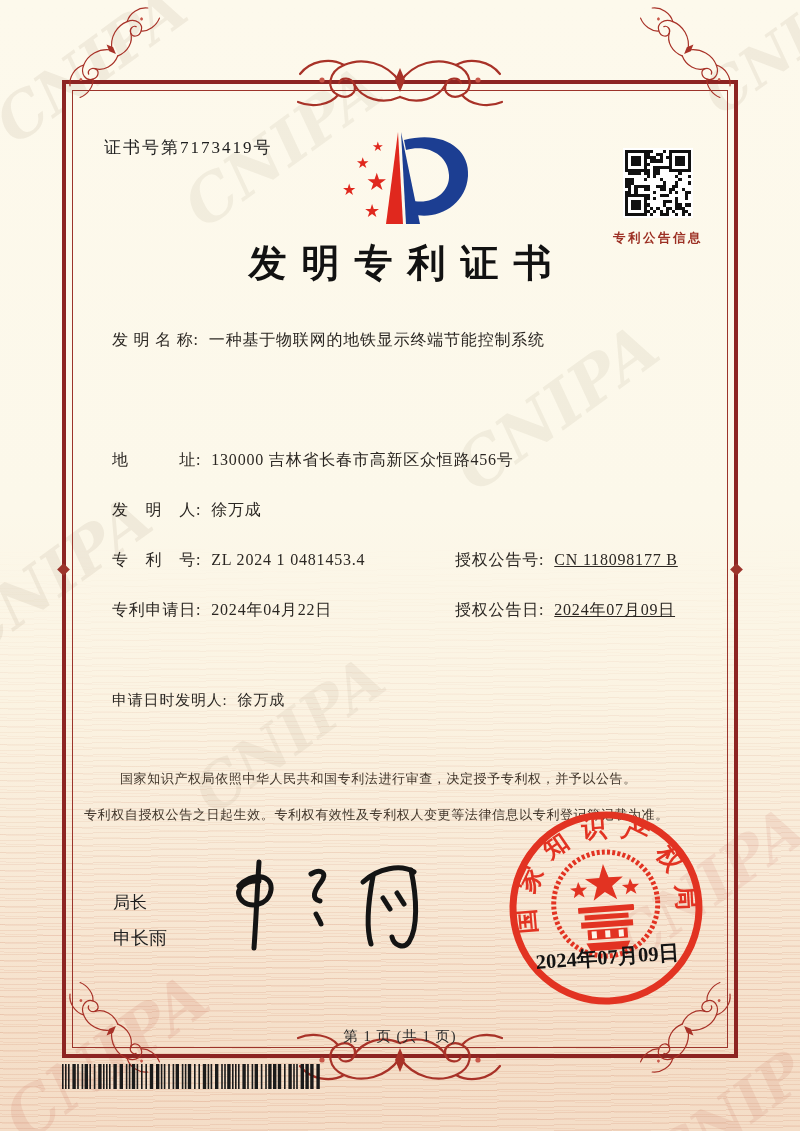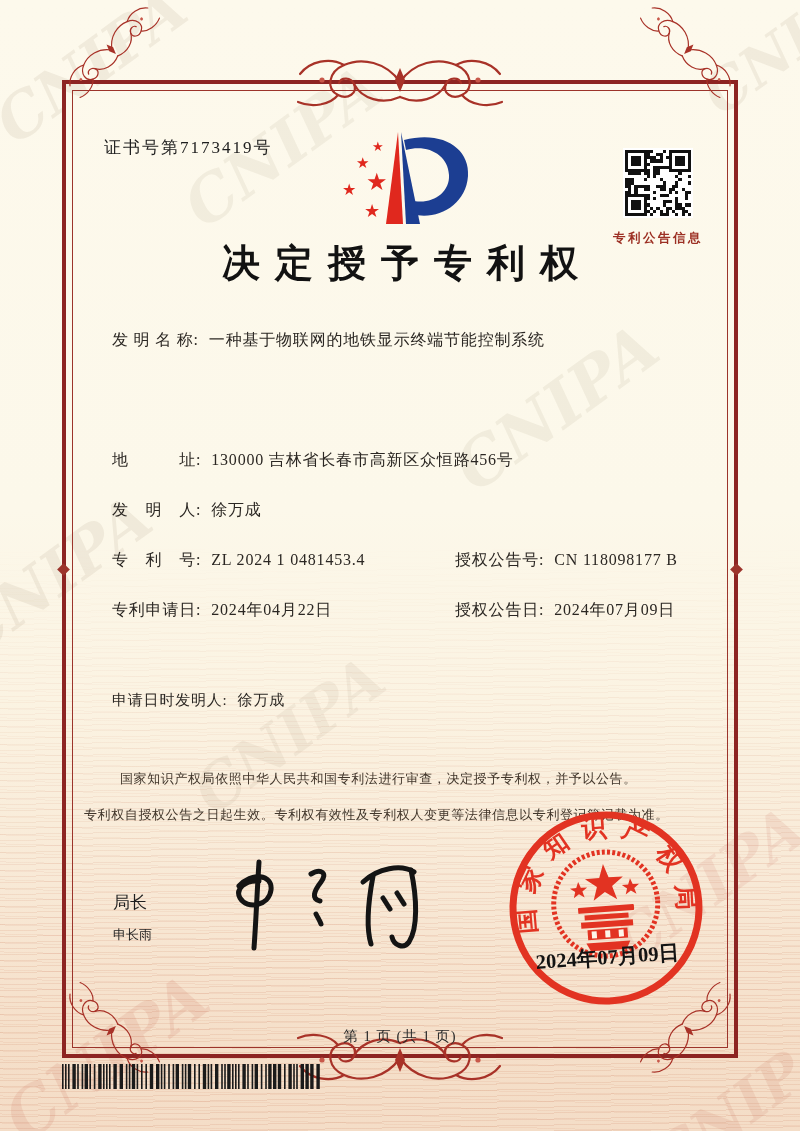--- a/index.html
+++ b/index.html
@@ -31,29 +31,29 @@
   .logo .star{position:absolute;color:#e0281e;line-height:1;}
   .qr-wrap{position:absolute;left:610px;top:140px;width:96px;text-align:center;margin-top:8px;}
   .qr{width:66px;height:66px;margin:0 auto;background:#fff;padding:2px;}
   .qr-label{margin-top:8px;font-size:12.5px;font-weight:700;letter-spacing:2.5px;color:#9c2f23;}
   .title{position:absolute;left:0;top:238px;width:100%;text-align:center;font-size:38px;font-weight:700;
     letter-spacing:15px;color:#121212;text-indent:15px;}
   
   .row{position:absolute;left:112px;width:580px;font-size:16px;color:#2b2723;letter-spacing:.8px;white-space:nowrap;}
   .row .lab{display:inline-block;}
   .row .val{margin-left:10px;}
-  .col2{position:absolute;left:343px;top:0;}
+  .col2{position:absolute;left:343px;top:0;text-decoration:underline;}
   .small{font-size:15px;}
   
   .statement{position:absolute;left:0;width:100%;color:#40352a;font-size:13px;letter-spacing:.6px;}
   .statement .l1{position:absolute;left:120px;top:0;white-space:nowrap;}
   .statement .l2{position:absolute;left:84px;top:36px;white-space:nowrap;}
   
   .sig-title{position:absolute;left:113px;top:891px;font-size:17px;color:#1f1f1f;font-family:"Liberation Sans","DejaVu Sans",sans-serif;}
-  .sig-name{position:absolute;left:113px;top:926px;font-size:13px;color:#1f1f1f;font-family:"Liberation Sans","DejaVu Sans",sans-serif;}
+  .sig-name{position:absolute;left:113px;top:926px;font-size:18px;color:#1f1f1f;font-family:"Liberation Sans","DejaVu Sans",sans-serif;}
   .sig-hand{position:absolute;left:215px;top:848px;}
   
   .seal{position:absolute;left:506px;top:808px;width:200px;height:200px;transform:rotate(-4deg);}
   
   .page-num{position:absolute;left:0;top:1027px;width:100%;text-align:center;font-size:14.5px;color:#2a2a2a;letter-spacing:1px;}
   .barcode{position:absolute;left:62px;top:1064px;width:258px;height:25px;}
 </style>
 </head>
 <body>
 
@@ -259,21 +259,21 @@
         <rect x="14" y="0" width="7" height="7" fill="#111"></rect>
         <rect x="15" y="1" width="5" height="5" fill="#fff"></rect>
         <rect x="16" y="2" width="3" height="3" fill="#111"></rect>
         <rect x="0" y="14" width="7" height="7" fill="#111"></rect>
         <rect x="1" y="15" width="5" height="5" fill="#fff"></rect>
         <rect x="2" y="16" width="3" height="3" fill="#111"></rect>
       </svg>
     <div class="qr-label">专利公告信息</div>
   </div>
 
-  <div class="title">决定授予专利权</div>
+  <div class="title">发明专利证书</div>
 
   <div class="row" style="top:330px;">
     <span class="lab">发 明 名 称:</span><span class="val">一种基于物联网的地铁显示终端节能控制系统</span>
   </div>
   <div class="row" style="top:450px;">
     <span class="lab">地　　　址:</span><span class="val">130000 吉林省长春市高新区众恒路456号</span>
   </div>
   <div class="row" style="top:500px;">
     <span class="lab">发　明　人:</span><span class="val">徐万成</span>
   </div>

